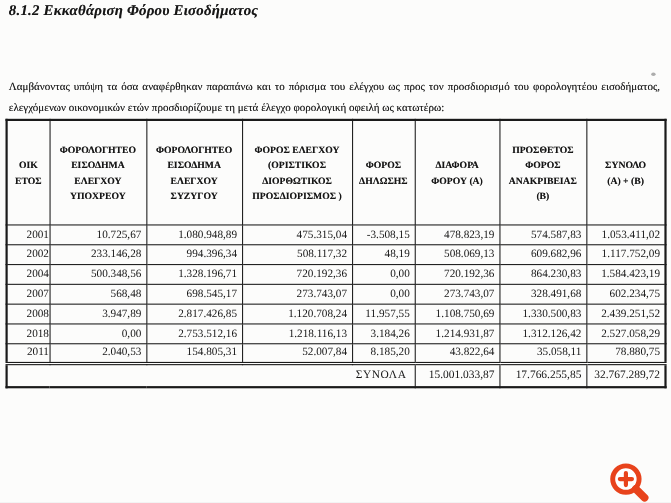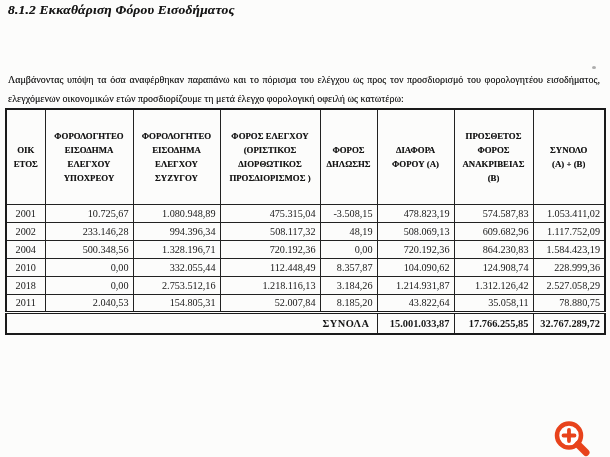--- a/index.html
+++ b/index.html
@@ -43,25 +43,25 @@
     padding:0 1px;
     text-shadow:0 0 .4px rgba(0,0,0,.5);
   }
   table.tax tbody tr{height:18px;}
   table.tax td{
     font-size:10.2px;
     padding:0 4px 0 1px;
     white-space:nowrap;
     overflow:hidden;
   }
-  table.tax td.year{text-align:center;padding:0;}
+  table.tax td.year{text-align:right;padding:0;}
   table.tax td.num{text-align:right;}
   table.tax tfoot tr{height:22px;}
   table.tax tfoot td{
-    font-weight:bold;
+    font-weight:normal;
     border-top:3px double #1a1a1a;
     font-size:10.4px;
   }
   table.tax tfoot td.totals-label{
     text-align:right;padding-right:7px;
     letter-spacing:.5px;
   }
   .zoom-badge{
     position:absolute;left:549px;top:419px;
     width:44px;height:38px;
@@ -146,28 +146,38 @@
           <td class="year">2004</td>
           <td class="num">500.348,56</td>
           <td class="num">1.328.196,71</td>
           <td class="num">720.192,36</td>
           <td class="num">0,00</td>
           <td class="num">720.192,36</td>
           <td class="num">864.230,83</td>
           <td class="num">1.584.423,19</td>
         </tr>
         <tr>
-          <td class="year">2010</td>
+          <td class="year">2007</td>
+          <td class="num">568,48</td>
+          <td class="num">698.545,17</td>
+          <td class="num">273.743,07</td>
           <td class="num">0,00</td>
-          <td class="num">332.055,44</td>
-          <td class="num">112.448,49</td>
-          <td class="num">8.357,87</td>
-          <td class="num">104.090,62</td>
-          <td class="num">124.908,74</td>
-          <td class="num">228.999,36</td>
+          <td class="num">273.743,07</td>
+          <td class="num">328.491,68</td>
+          <td class="num">602.234,75</td>
+        </tr>
+        <tr>
+          <td class="year">2008</td>
+          <td class="num">3.947,89</td>
+          <td class="num">2.817.426,85</td>
+          <td class="num">1.120.708,24</td>
+          <td class="num">11.957,55</td>
+          <td class="num">1.108.750,69</td>
+          <td class="num">1.330.500,83</td>
+          <td class="num">2.439.251,52</td>
         </tr>
         <tr>
           <td class="year">2018</td>
           <td class="num">0,00</td>
           <td class="num">2.753.512,16</td>
           <td class="num">1.218.116,13</td>
           <td class="num">3.184,26</td>
           <td class="num">1.214.931,87</td>
           <td class="num">1.312.126,42</td>
           <td class="num">2.527.058,29</td>

